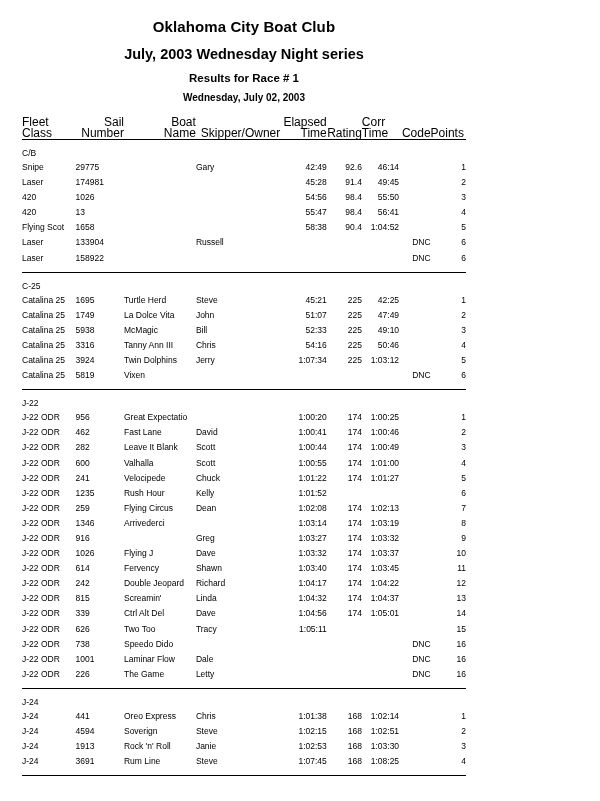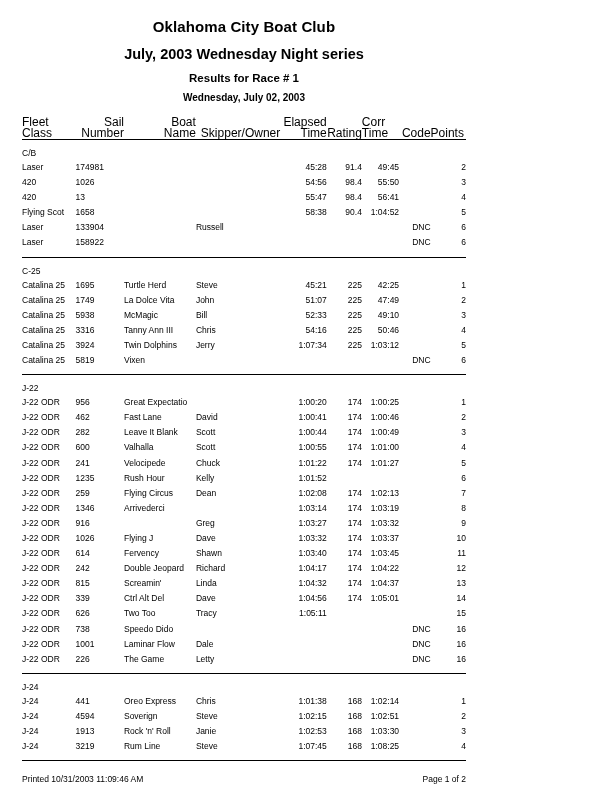--- a/index.html
+++ b/index.html
@@ -199,20 +199,31 @@
       </tr>
     </tbody>
     <tbody id="fleet-body">
         <tr class="spacer-sm">
           <td colspan="9"></td>
         </tr>
         <tr class="fleet-label">
           <td colspan="9">C/B</td>
         </tr>
         <tr class="data-row">
+          <td class="cell-class">Snipe</td>
+          <td class="cell-sail">29775</td>
+          <td class="t-left"></td>
+          <td class="t-left">Gary</td>
+          <td class="cell-elapsed">42:49</td>
+          <td class="cell-rating">92.6</td>
+          <td class="cell-corr">46:14</td>
+          <td class="cell-code"></td>
+          <td class="cell-points">1</td>
+        </tr>
+        <tr class="data-row">
           <td class="cell-class">Laser</td>
           <td class="cell-sail">174981</td>
           <td class="t-left"></td>
           <td class="t-left"></td>
           <td class="cell-elapsed">45:28</td>
           <td class="cell-rating">91.4</td>
           <td class="cell-corr">49:45</td>
           <td class="cell-code"></td>
           <td class="cell-points">2</td>
         </tr>
@@ -599,36 +610,32 @@
           <td class="t-left">Rock 'n' Roll</td>
           <td class="t-left">Janie</td>
           <td class="cell-elapsed">1:02:53</td>
           <td class="cell-rating">168</td>
           <td class="cell-corr">1:03:30</td>
           <td class="cell-code"></td>
           <td class="cell-points">3</td>
         </tr>
         <tr class="data-row">
           <td class="cell-class">J-24</td>
-          <td class="cell-sail">3219</td>
+          <td class="cell-sail">3691</td>
           <td class="t-left">Rum Line</td>
           <td class="t-left">Steve</td>
           <td class="cell-elapsed">1:07:45</td>
           <td class="cell-rating">168</td>
           <td class="cell-corr">1:08:25</td>
           <td class="cell-code"></td>
           <td class="cell-points">4</td>
         </tr>
         <tr class="spacer-sm">
           <td colspan="9"></td>
         </tr>
         <tr class="rule-thin">
           <td colspan="9"></td>
         </tr>
       </tbody>
   </table>
 
-  <div class="footer">
-    <span>Printed 10/31/2003 11:09:46 AM</span>
-    <span>Page 1 of 2</span>
-  </div>
 
 </div>
 
 </body></html>

